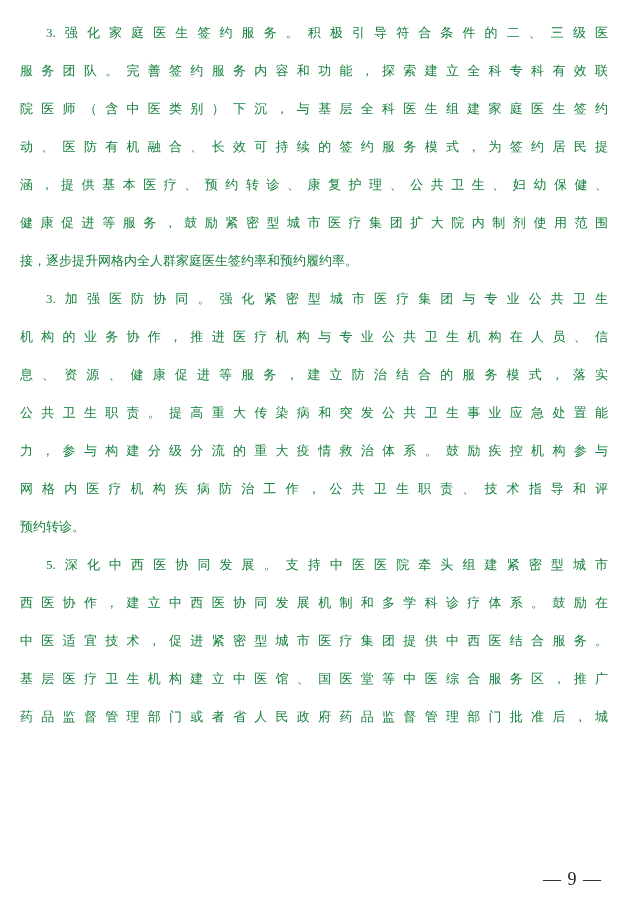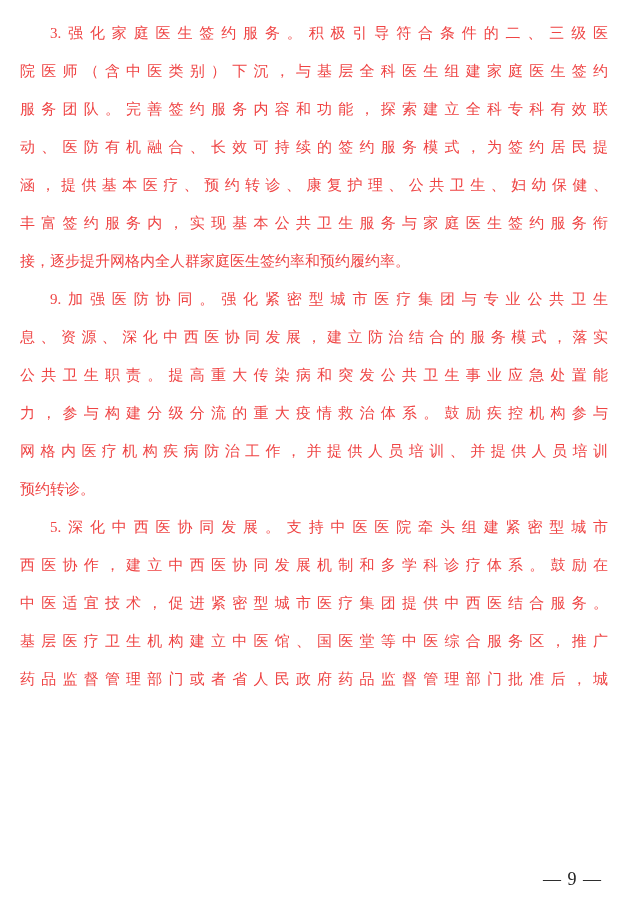--- a/index.html
+++ b/index.html
@@ -13,22 +13,22 @@
     height: 897px;
     background: #ffffff;
     overflow: hidden;
     font-family: "Liberation Serif", "DejaVu Serif", serif;
   }
   .body-text {
     position: absolute;
     left: 20px;
     top: 14px;
     width: 588px;
-    color: #ef4444;
-    font-size: 15px;
+    color: #15803d;
+    font-size: 13px;
     line-height: 38px;
   }
   .paragraph {
     margin: 0;
   }
   .line {
     height: 38px;
     text-align: justify;
     text-align-last: justify;
     -moz-text-align-last: justify;
@@ -52,33 +52,34 @@
     letter-spacing: 1px;
   }
 </style>
 </head>
 <body>
 
 <div class="page">
   <div class="body-text" id="body-text">
       <div class="paragraph">
         <div class="line para-first">3.强化家庭医生签约服务。积极引导符合条件的二、三级医</div>
+        <div class="line">服务团队。完善签约服务内容和功能，探索建立全科专科有效联</div>
         <div class="line">院医师（含中医类别）下沉，与基层全科医生组建家庭医生签约</div>
-        <div class="line">服务团队。完善签约服务内容和功能，探索建立全科专科有效联</div>
         <div class="line">动、医防有机融合、长效可持续的签约服务模式，为签约居民提</div>
         <div class="line">涵，提供基本医疗、预约转诊、康复护理、公共卫生、妇幼保健、</div>
-        <div class="line">丰富签约服务内，实现基本公共卫生服务与家庭医生签约服务衔</div>
+        <div class="line">健康促进等服务，鼓励紧密型城市医疗集团扩大院内制剂使用范围</div>
         <div class="line para-last">接，逐步提升网格内全人群家庭医生签约率和预约履约率。</div>
       </div>
       <div class="paragraph">
-        <div class="line para-first">9.加强医防协同。强化紧密型城市医疗集团与专业公共卫生</div>
-        <div class="line">息、资源、深化中西医协同发展，建立防治结合的服务模式，落实</div>
+        <div class="line para-first">3.加强医防协同。强化紧密型城市医疗集团与专业公共卫生</div>
+        <div class="line">机构的业务协作，推进医疗机构与专业公共卫生机构在人员、信</div>
+        <div class="line">息、资源、健康促进等服务，建立防治结合的服务模式，落实</div>
         <div class="line">公共卫生职责。提高重大传染病和突发公共卫生事业应急处置能</div>
         <div class="line">力，参与构建分级分流的重大疫情救治体系。鼓励疾控机构参与</div>
-        <div class="line">网格内医疗机构疾病防治工作，并提供人员培训、并提供人员培训</div>
+        <div class="line">网格内医疗机构疾病防治工作，公共卫生职责、技术指导和评</div>
         <div class="line para-last">预约转诊。</div>
       </div>
       <div class="paragraph">
         <div class="line para-first">5.深化中西医协同发展。支持中医医院牵头组建紧密型城市</div>
         <div class="line">西医协作，建立中西医协同发展机制和多学科诊疗体系。鼓励在</div>
         <div class="line">中医适宜技术，促进紧密型城市医疗集团提供中西医结合服务。</div>
         <div class="line">基层医疗卫生机构建立中医馆、国医堂等中医综合服务区，推广</div>
         <div class="line">药品监督管理部门或者省人民政府药品监督管理部门批准后，城</div>
       </div>
     </div>

